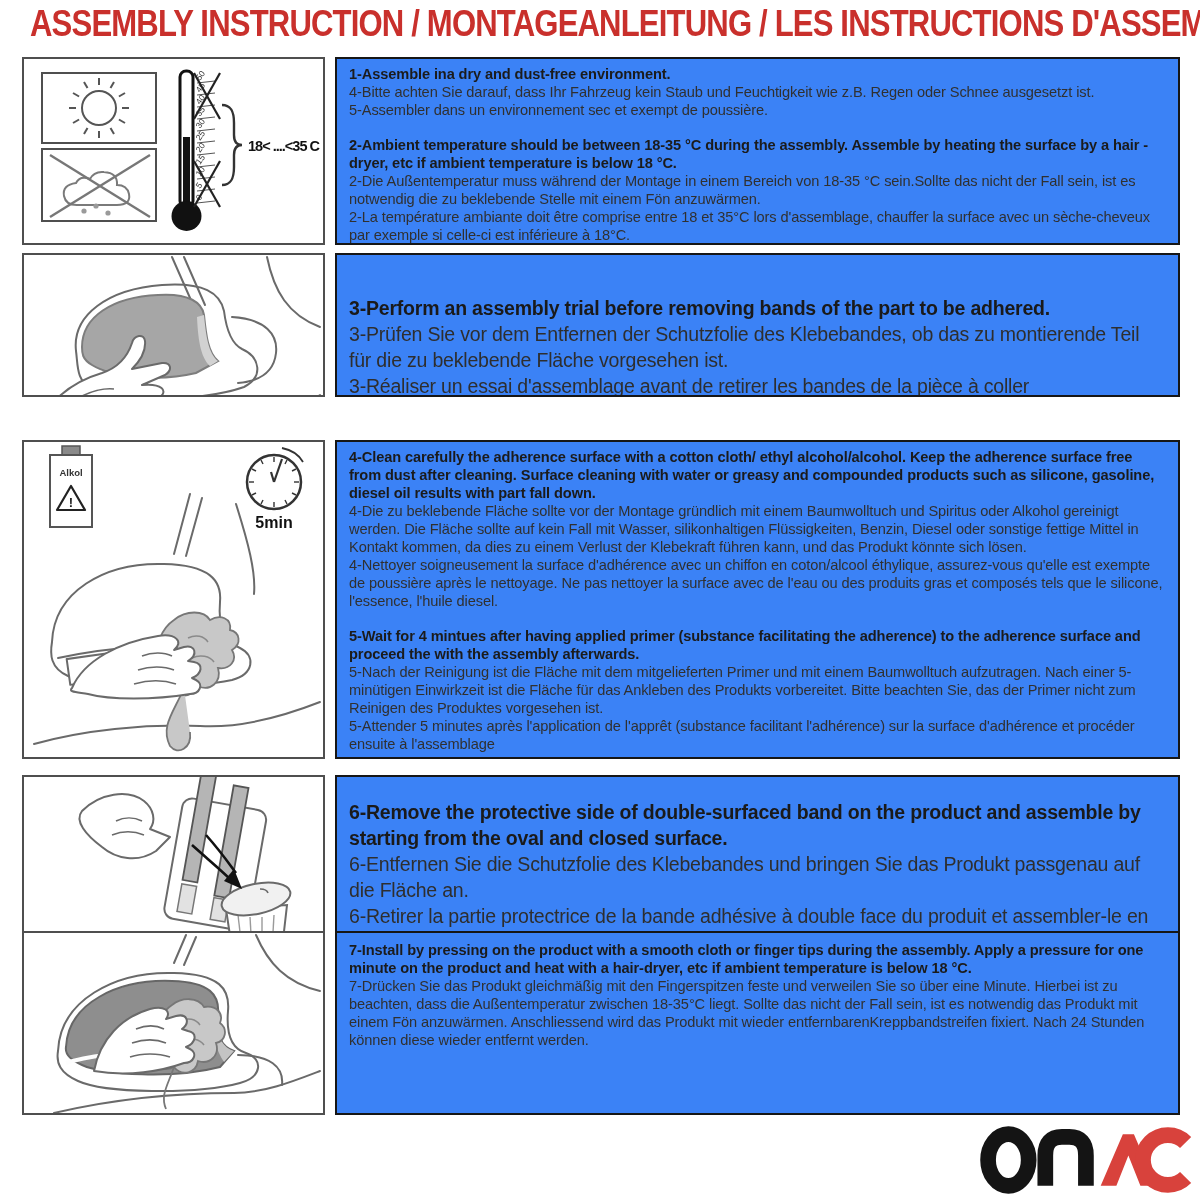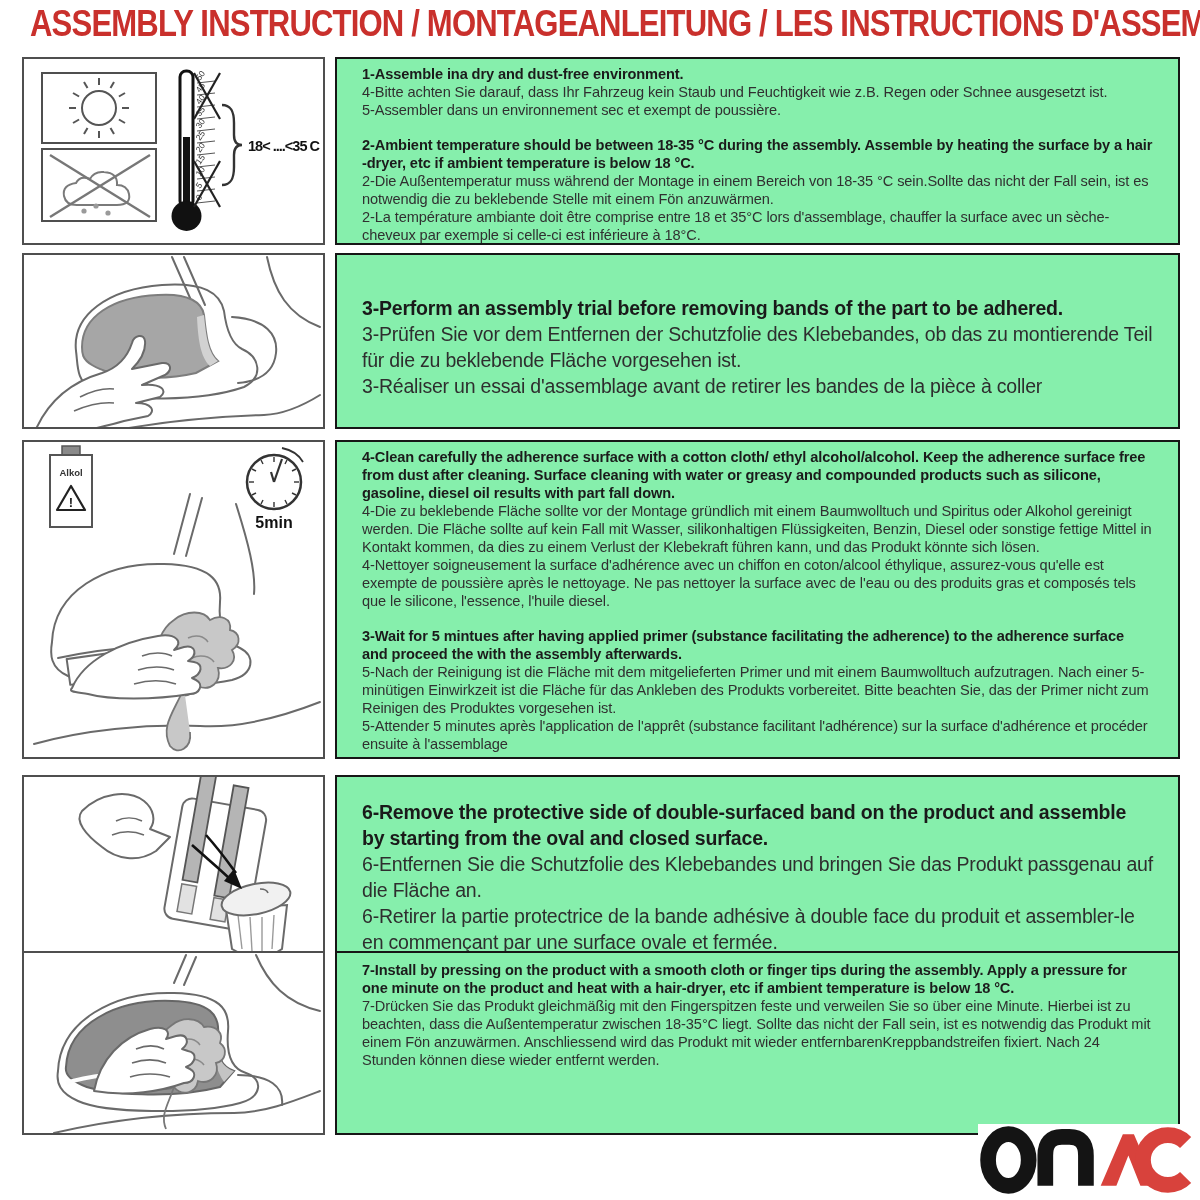--- a/index.html
+++ b/index.html
@@ -2,31 +2,31 @@
 <html style="--title_red: #c9302c; --logo_black: #141414; --logo_red: #d8423c;"><head>
 <meta charset="utf-8">
 <style>
   html,body{margin:0;padding:0;background:#ffffff;}
   body{width:1200px;height:1200px;position:relative;font-family:"Liberation Sans",sans-serif;}
   .page{position:absolute;inset:0;background:#fff;}
   .title{position:absolute;left:30px;top:3px;margin:0;font-size:37px;font-weight:700;
          color:var(--title_red,#c9302c);letter-spacing:-1px;white-space:nowrap;
          transform:scaleX(.84);transform-origin:left top;}
   .fig{position:absolute;left:22px;width:303px;background:#fff;border:2px solid #4f4f4f;box-sizing:border-box;overflow:hidden;}
-  .txt{position:absolute;left:335px;width:845px;background:#86efac;border:2px solid #161616;box-sizing:border-box;
-       padding:6px 25px;overflow:hidden;}
+  .txt{position:absolute;left:335px;width:845px;background:#3b82f6;border:2px solid #161616;box-sizing:border-box;
+       padding:6px 12px;overflow:hidden;}
   .small p{margin:0;font-size:14.6px;line-height:18px;color:#303030;letter-spacing:-0.1px;}
   .small p.b{font-weight:700;color:#1b1b1b;}
   .big p{margin:0;font-size:19.5px;line-height:26px;color:#2e2e2e;letter-spacing:-0.2px;}
   .big p.b{font-weight:700;color:#1a1a1a;}
   .gap{margin-top:17px !important;}
   
-  .r1{top:57px;height:188px;}  .r2{top:253px;height:176px;}
+  .r1{top:57px;height:188px;}  .r2{top:253px;height:144px;}
   .r3{top:440px;height:319px;} .r4{top:775px;height:244px;}
-  .r5{top:951px;height:184px;}
+  .r5{top:931px;height:184px;}
   .pad3{padding-top:40px;} .pad6{padding-top:22px;} .pad7{padding-top:8px;}
   .logo{position:absolute;left:978px;top:1124px;width:214px;height:72px;background:#fff;z-index:3;}
   svg{display:block;}
   svg text{font-family:"Liberation Sans",sans-serif;}
 </style>
 </head>
 <body>
 
 <div class="page">
 
@@ -186,21 +186,21 @@
       <g>
         <path d="M48,246 C60,218 96,200 134,194 C152,191 160,200 150,208 L160,205 C172,202 174,213 164,219 L170,220 C180,222 178,232 168,236 L172,238 C180,242 176,252 166,252 C130,258 86,258 64,252 C52,250 44,250 48,246 Z" fill="#fff" stroke="#6a6a6a" stroke-width="2" stroke-linejoin="round"></path>
         <path d="M118,214 C128,210 140,210 148,214 M114,228 C126,224 140,224 150,228 M110,242 C124,238 140,238 152,242" fill="none" stroke="#6a6a6a" stroke-width="1.6"></path>
       </g>
     </svg>
   </div>
   <div class="txt small r3">
     <p class="b">4-Clean carefully the adherence surface with a cotton cloth/ ethyl alcohol/alcohol. Keep the adherence surface free from dust after cleaning. Surface cleaning with water or greasy and compounded products such as silicone, gasoline, diesel oil results with part fall down.</p>
     <p>4-Die zu beklebende Fläche sollte vor der Montage gründlich mit einem Baumwolltuch und Spiritus oder Alkohol gereinigt werden. Die Fläche sollte auf kein Fall mit Wasser, silikonhaltigen Flüssigkeiten, Benzin, Diesel oder sonstige fettige Mittel in Kontakt kommen, da dies zu einem Verlust der Klebekraft führen kann, und das Produkt könnte sich lösen.</p>
     <p>4-Nettoyer soigneusement la surface d'adhérence avec un chiffon en coton/alcool éthylique, assurez-vous qu'elle est exempte de poussière après le nettoyage. Ne pas nettoyer la surface avec de l'eau ou des produits gras et composés tels que le silicone, l'essence, l'huile diesel.</p>
-    <p class="b gap">3-Wait for 5 mintues after having applied primer (substance facilitating the adherence) to the adherence surface and proceed the with the assembly afterwards.</p>
+    <p class="b gap">5-Wait for 4 mintues after having applied primer (substance facilitating the adherence) to the adherence surface and proceed the with the assembly afterwards.</p>
     <p>5-Nach der Reinigung ist die Fläche mit dem mitgelieferten Primer und mit einem Baumwolltuch aufzutragen. Nach einer 5-minütigen Einwirkzeit ist die Fläche für das Ankleben des Produkts vorbereitet. Bitte beachten Sie, das der Primer nicht zum Reinigen des Produktes vorgesehen ist.</p>
     <p>5-Attender 5 minutes après l'application de l'apprêt (substance facilitant l'adhérence) sur la surface d'adhérence et procéder ensuite à l'assemblage</p>
   </div>
 
   <div class="fig r4">
     <svg width="299" height="186" viewBox="0 0 299 186">
       <g transform="rotate(10 190 80)">
         <rect x="150" y="26" width="85" height="122" rx="10" fill="#fff" stroke="#6a6a6a" stroke-width="2"></rect>
         <rect x="163" y="112" width="15" height="28" fill="#e2e2e2" stroke="#777" stroke-width="1.5"></rect>
         <rect x="197" y="120" width="15" height="22" fill="#e2e2e2" stroke="#777" stroke-width="1.5"></rect>

